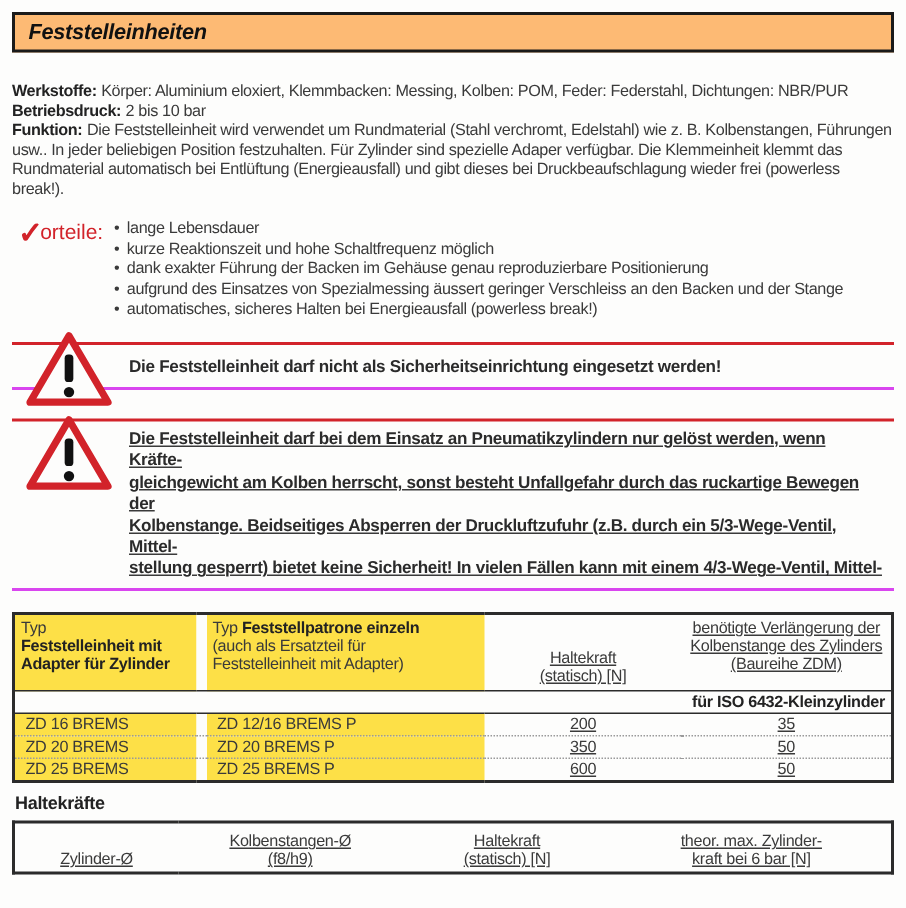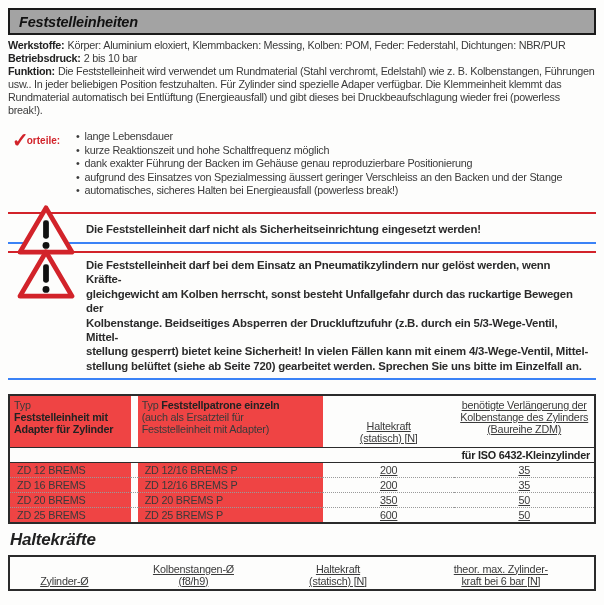--- a/index.html
+++ b/index.html
@@ -10,82 +10,82 @@
     -webkit-font-smoothing:antialiased;
   }
   .page { width:604px; height:605px; padding:8px 8px 0 8px; }
 
   
   .titlebar {
     border:2px solid #1a1a1a;
     height:27px;
     display:flex; align-items:center; justify-content:flex-start;
     padding:0 9px;
-    background:#a3a3a3;
+    background:#fdba74;
   }
   .titlebar span {
     font-weight:bold; font-style:italic;
     font-size:14.5px; color:#111; letter-spacing:-0.2px;
   }
 
   
-  .specs { margin-top:4px; font-size:10.8px; line-height:13px; letter-spacing:-0.25px; }
+  .specs { margin-top:20px; font-size:10.8px; line-height:13px; letter-spacing:-0.25px; }
   .spec-line b { color:#222; margin-right:3px; }
   .spec-line { margin-bottom:0; }
 
   
   .vorteile { display:flex; margin-top:13px; }
   .vorteile-label-wrap { width:60px; flex:0 0 60px; padding-left:4px; white-space:nowrap; }
   .check {
     color:#d2232a; font-size:20px; font-weight:bold; line-height:12px;
     display:inline-block; transform:translateY(3px); margin-right:-2px;
   }
-  .vlabel { color:#d2232a; font-weight:bold; font-size:10px; }
+  .vlabel { color:#d2232a; font-weight:normal; font-size:14px; }
   .vorteile ul { list-style:none; margin-left:8px; }
   .vorteile li { font-size:10.8px; line-height:13.6px; letter-spacing:-0.25px; }
   .vorteile li::before { content:"•"; margin-right:5px; color:#3a3a3a; }
 
   
   .warnbox {
     position:relative;
     border-top:2px solid #d2232a;
-    border-bottom:2px solid #3b82f6;
+    border-bottom:2px solid #d946ef;
     padding:5px 8px 5px 78px;
   }
   .warn1 { margin-top:14px; }
-  .warn2 { margin-top:7px; }
+  .warn2 { margin-top:19px;text-decoration:underline; }
   .warn-tri { position:absolute; left:9px; width:58px; height:52px; }
   .warn1 .warn-tri { top:-10px; }
   .warn2 .warn-tri { top:-5px; }
   .warn-text div {
     font-weight:bold; font-size:11.4px; line-height:14.4px;
     color:#2b2b2b; letter-spacing:-0.2px;
   }
   .warn1 .warn-text div { line-height:16px; padding-top:2px; }
 
   
   table { border-collapse:collapse; width:100%; font-size:10.8px; color:#3a3a3a; letter-spacing:-0.2px; }
   .tbl1 { margin-top:14px; border:2px solid #2b2b2b; }
   .tbl2 { border:2px solid #2b2b2b; }
   td, th { font-weight:normal; padding:1px 4px; }
-  .cyan { background:#ef4444; }
+  .cyan { background:#fde047; }
   .gut  { background:#fdfdfc; padding:0; }
   .left { text-align:left; }
   .ctr  { text-align:center;text-decoration:underline; }
   .tbl1 thead td { vertical-align:top; padding-top:3px; height:52px; }
   .tbl1 thead .vbottom { vertical-align:bottom; padding-bottom:3px; }
   .hb { font-weight:bold; color:#222; }
   .section-row td {
     border-top:1.5px solid #2b2b2b; border-bottom:1.5px solid #2b2b2b;
     font-weight:bold; color:#222; padding:1px 4px; background:#fdfdfc;text-align:right;
   }
   .drow td { border-top:1px dotted #9a9a9a; height:15px; }
   .drow td.c1, .drow td.c2 { padding-left:7px; }
 
-  .halte-label { font-weight:bold; color:#222; font-size:17px; margin:6px 0 5px 2px; letter-spacing:-0.2px;font-style:italic; }
+  .halte-label { font-weight:bold; color:#222; font-size:12px; margin:6px 0 5px 2px; letter-spacing:-0.2px; }
 
   .tbl2 thead td { vertical-align:bottom; padding-bottom:2px; border-bottom:1.5px solid #2b2b2b; height:34px; }
 </style>
 </head>
 <body>
 
 <div class="page">
 
   <div class="titlebar">
     <span>Feststelleinheiten</span>
@@ -129,21 +129,20 @@
         <polygon points="30,4 57,50 3,50" fill="#fdfdfc" stroke="#d2232a" stroke-width="5" stroke-linejoin="round"></polygon>
         <rect x="27" y="17" width="6" height="19" rx="2.5" fill="#111"></rect>
         <circle cx="30" cy="43" r="3.6" fill="#111"></circle>
       </svg>
     </span>
     <div class="warn-text">
       <div>Die Feststelleinheit darf bei dem Einsatz an Pneumatikzylindern nur gelöst werden, wenn Kräfte-</div>
       <div>gleichgewicht am Kolben herrscht, sonst besteht Unfallgefahr durch das ruckartige Bewegen der</div>
       <div>Kolbenstange. Beidseitiges Absperren der Druckluftzufuhr (z.B. durch ein 5/3-Wege-Ventil, Mittel-</div>
       <div>stellung gesperrt) bietet keine Sicherheit! In vielen Fällen kann mit einem 4/3-Wege-Ventil, Mittel-</div>
-      <div>stellung belüftet (siehe ab Seite 720) gearbeitet werden. Sprechen Sie uns bitte im Einzelfall an.</div>
     </div>
   </div>
 
   <table class="tbl1">
     <colgroup>
         <col style="width:122px">
         <col style="width:7px">
         <col style="width:186px">
         <col style="width:132px">
         <col style="width:141px">
@@ -170,27 +169,20 @@
           <div>Kolbenstange des Zylinders</div>
           <div>(Baureihe ZDM)</div>
         </td>
       </tr>
     </thead>
     <tbody>
       <tr class="section-row">
         <td colspan="5">für ISO 6432-Kleinzylinder</td>
       </tr>
       <tr class="drow">
-        <td class="cyan left c1">ZD 12 BREMS</td>
-        <td class="gut"></td>
-        <td class="cyan left c2">ZD 12/16 BREMS P</td>
-        <td class="ctr">200</td>
-        <td class="ctr">35</td>
-      </tr>
-      <tr class="drow">
         <td class="cyan left c1">ZD 16 BREMS</td>
         <td class="gut"></td>
         <td class="cyan left c2">ZD 12/16 BREMS P</td>
         <td class="ctr">200</td>
         <td class="ctr">35</td>
       </tr>
       <tr class="drow">
         <td class="cyan left c1">ZD 20 BREMS</td>
         <td class="gut"></td>
         <td class="cyan left c2">ZD 20 BREMS P</td>

